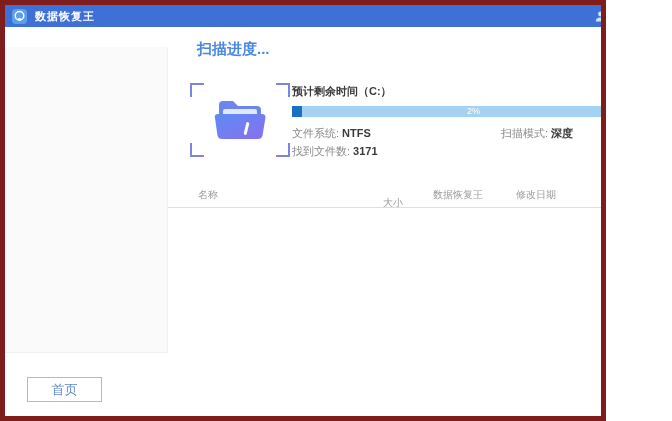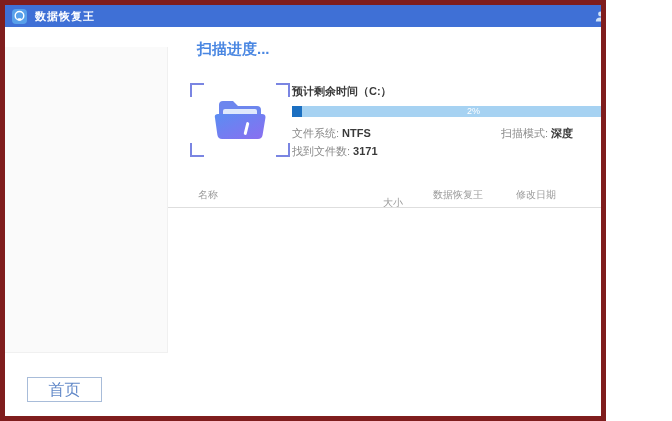--- a/index.html
+++ b/index.html
@@ -47,21 +47,21 @@
   .s1 { left:287px; top:121px; } .s2 { left:287px; top:139px; }
   .s3 { left:496px; top:121px; } .s4 { left:500px; top:139px; }
 
   
   .th { position:absolute; top:183px; font-size:10px; color:#9a9a9a; cursor:pointer; }
   .th.c0 { left:193px;text-align:right; } .th.c1 { left:378px;margin-top:8px; } .th.c2 { left:428px; } .th.c3 { left:511px; }
   .search-btn { position:absolute; left:645px; top:181px; width:18px; height:18px; cursor:pointer; }
   .hdr-divider { position:absolute; left:163px; right:0; top:202px; height:1px; background:#dedede; }
 
   
-  .home-btn { position:absolute; left:22px; top:372px; width:75px; height:25px; background:#ffffff; border:1px solid #a8bcd9; color:#6188c8; font-size:16px; display:flex; align-items:flex-end; justify-content:center; cursor:pointer; }
+  .home-btn { position:absolute; left:22px; top:372px; width:75px; height:25px; background:#ffffff; border:1px solid #a8bcd9; color:#6188c8; font-size:13px; display:flex; align-items:center; justify-content:center; cursor:pointer; }
 
   
   .watermark { position:absolute; right:8px; top:368px; text-align:left; pointer-events:none; }
   .wm-stamp { position:absolute; left:48px; top:10px; width:66px; height:18px; border:1px solid rgba(230,120,120,0.35); border-radius:3px; }
   .wm-line1 { font-size:24px; font-weight:bold; color:rgba(139,195,74,0.85); letter-spacing:1px; line-height:1.1; }
   .wm-line2 { font-size:14px; color:rgba(164,208,106,0.9); letter-spacing:1px; }
 </style>
 </head>
 <body>
 

